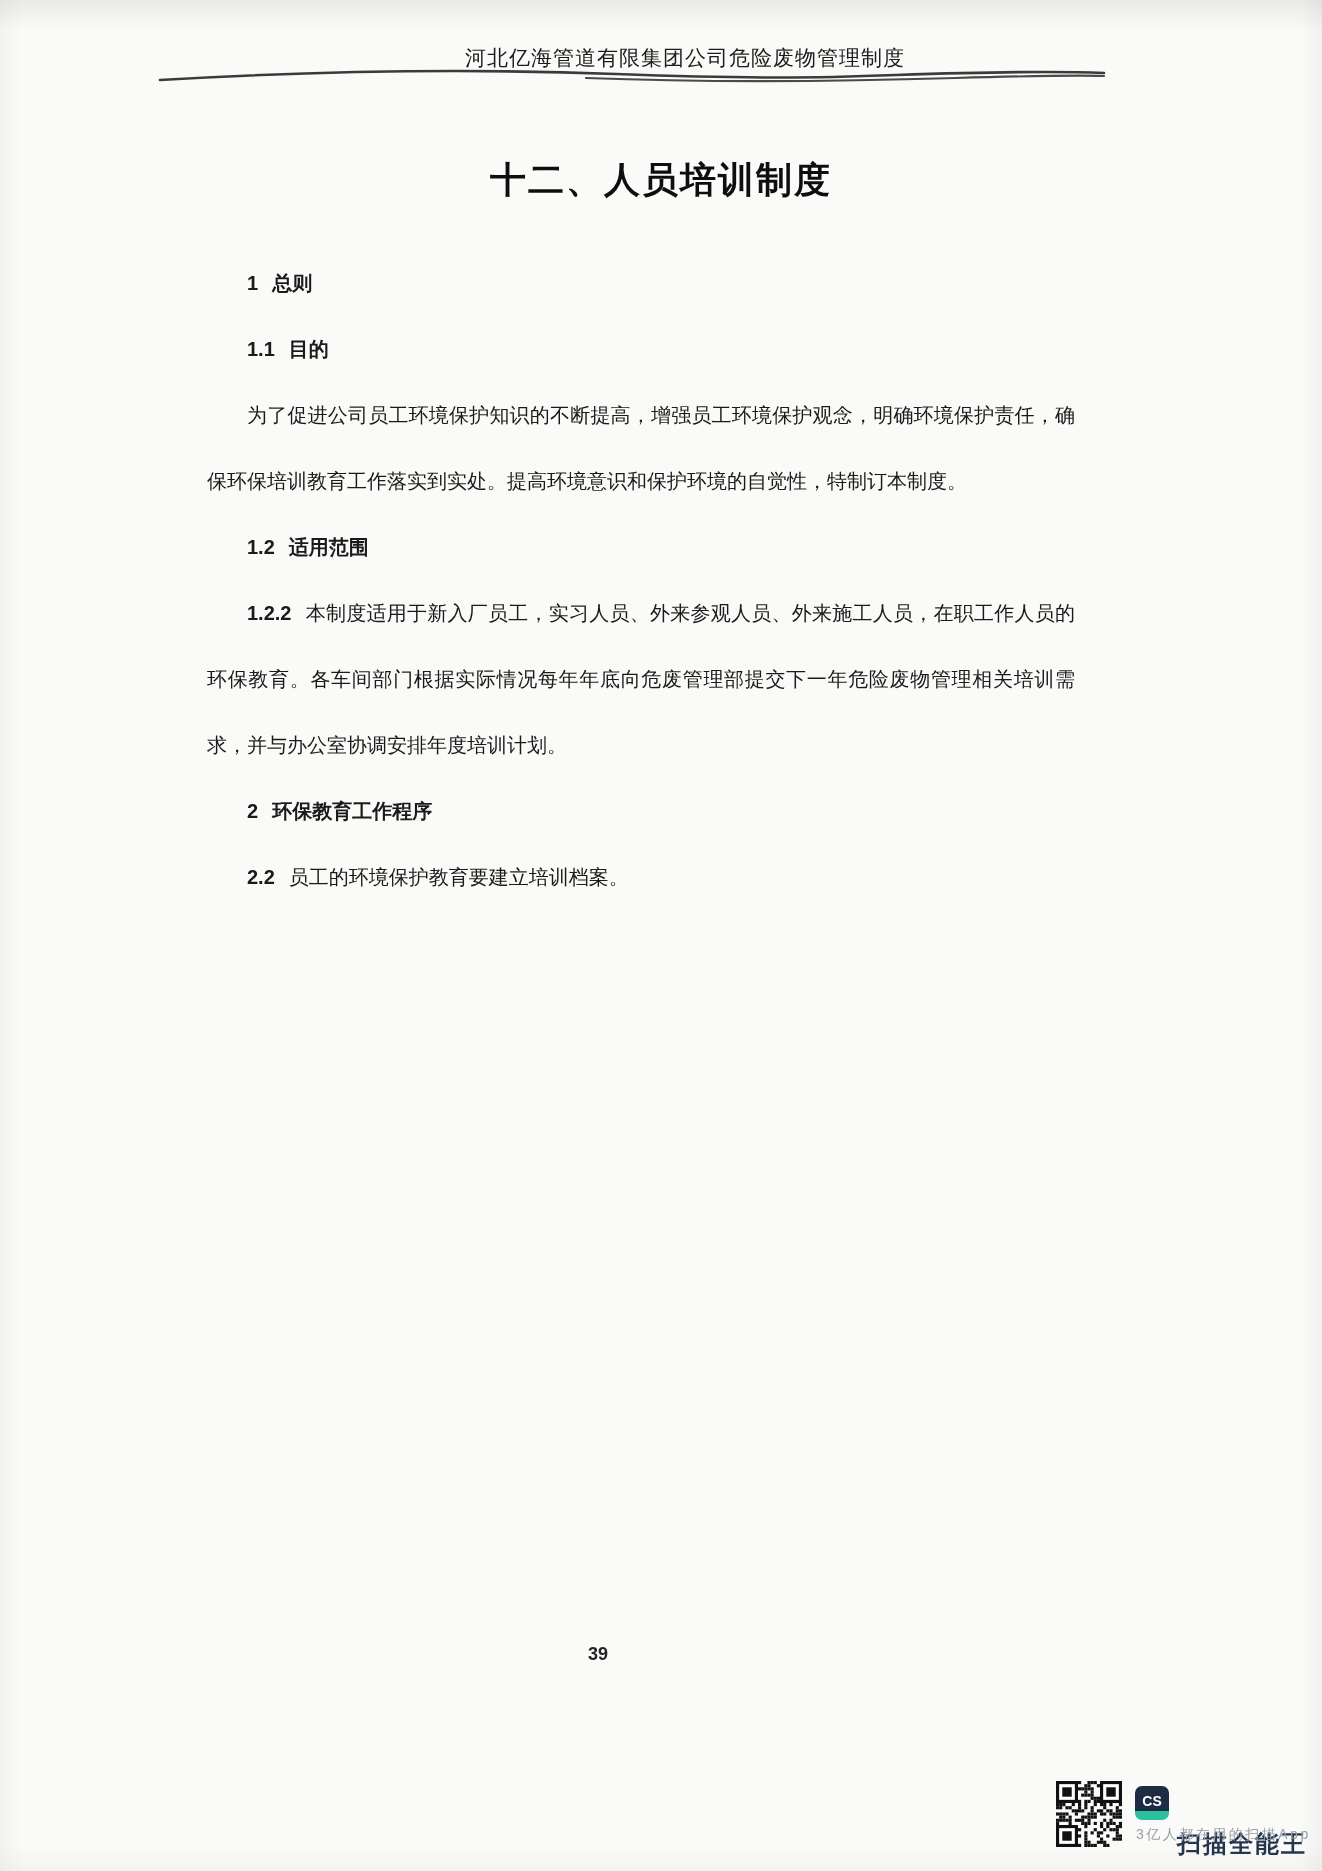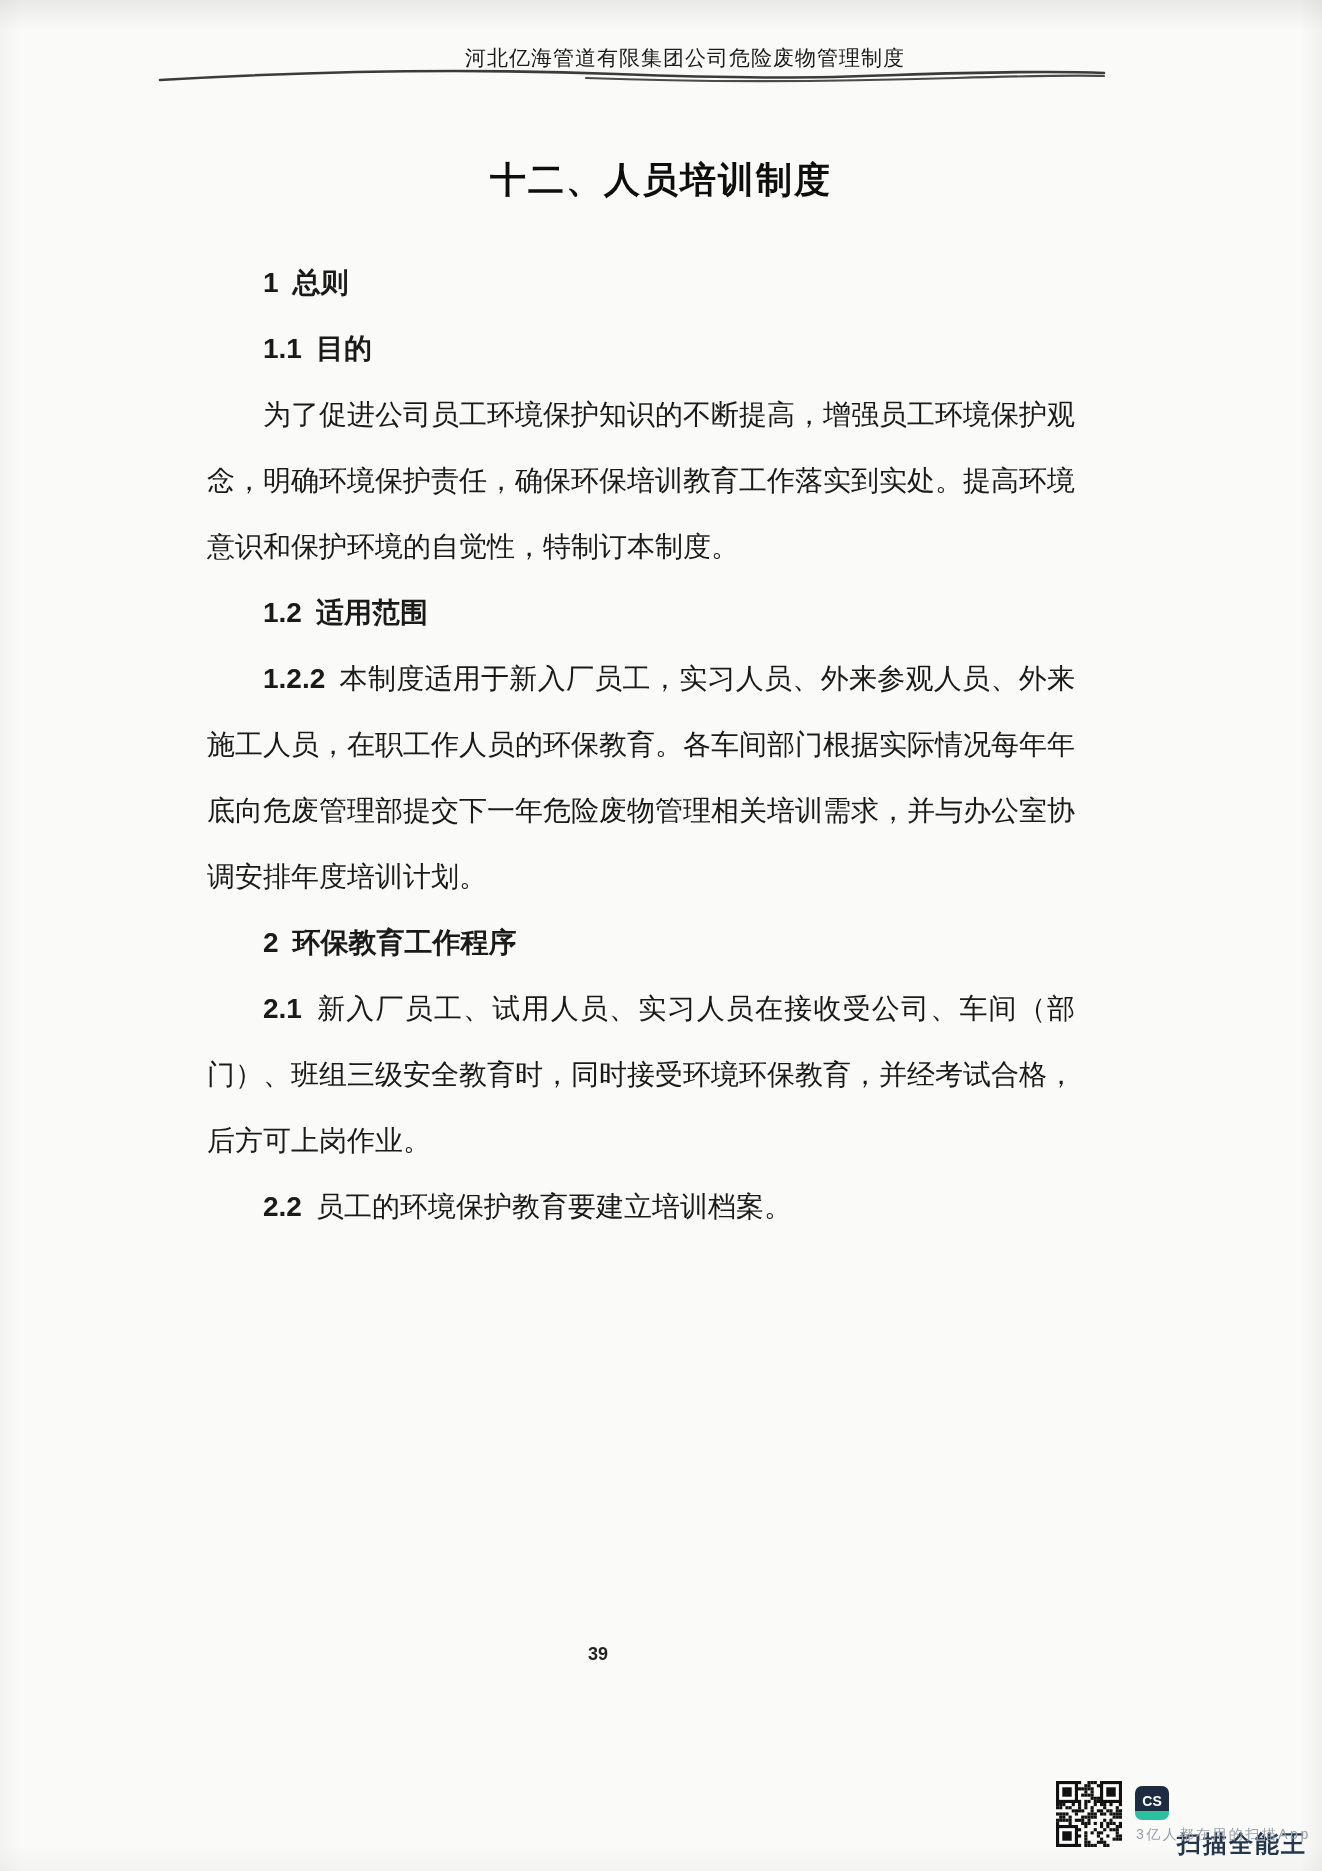--- a/index.html
+++ b/index.html
@@ -31,21 +31,21 @@
     position:absolute; top:156px; left:0; right:0;
     text-align:center;
     font-size:36px; font-weight:700; letter-spacing:2px;
     color:#0e0e0e;
   }
   .content {
     position:absolute; left:207px; top:250px; width:868px;
   }
   .para {
     margin:0;
-    font-size:28px;
+    font-size:20px;
     line-height:66px;
     text-align:justify;
     text-indent:2em;
     color:#1a1a1a;
     font-weight:400;
   }
   .para.heading { font-weight:600; }
   .para .num { font-weight:700; margin-right:14px; }
   .para .num:empty { margin-right:0; }
   .page-number {
@@ -89,21 +89,20 @@
 
 <div class="doc-title">十二、人员培训制度</div>
 
 <div class="content">
   <p class="para heading"><span class="num">1</span><span>总则</span></p>
   <p class="para heading"><span class="num">1.1</span><span>目的</span></p>
   <p class="para"><span class="num"></span><span>为了促进公司员工环境保护知识的不断提高，增强员工环境保护观念，明确环境保护责任，确保环保培训教育工作落实到实处。提高环境意识和保护环境的自觉性，特制订本制度。</span></p>
   <p class="para heading"><span class="num">1.2</span><span>适用范围</span></p>
   <p class="para"><span class="num">1.2.2</span><span>本制度适用于新入厂员工，实习人员、外来参观人员、外来施工人员，在职工作人员的环保教育。各车间部门根据实际情况每年年底向危废管理部提交下一年危险废物管理相关培训需求，并与办公室协调安排年度培训计划。</span></p>
   <p class="para heading"><span class="num">2</span><span>环保教育工作程序</span></p>
-  <p class="para"><span class="num">2.1</span><span>新入厂员工、试用人员、实习人员在接收受公司、车间（部门）、班组三级安全教育时，同时接受环境环保教育，并经考试合格，后方可上岗作业。</span></p>
   <p class="para"><span class="num">2.2</span><span>员工的环境保护教育要建立培训档案。</span></p>
 </div>
 
 <div class="page-number">39</div>
 
 <div class="qr-code"><svg width="66" height="66" viewBox="0 0 63 63" xmlns="http://www.w3.org/2000/svg">
       <rect x="21" y="0" width="3" height="3" fill="#111"></rect>
       <rect x="30" y="0" width="3" height="3" fill="#111"></rect>
       <rect x="33" y="0" width="3" height="3" fill="#111"></rect>
       <rect x="36" y="0" width="3" height="3" fill="#111"></rect>

